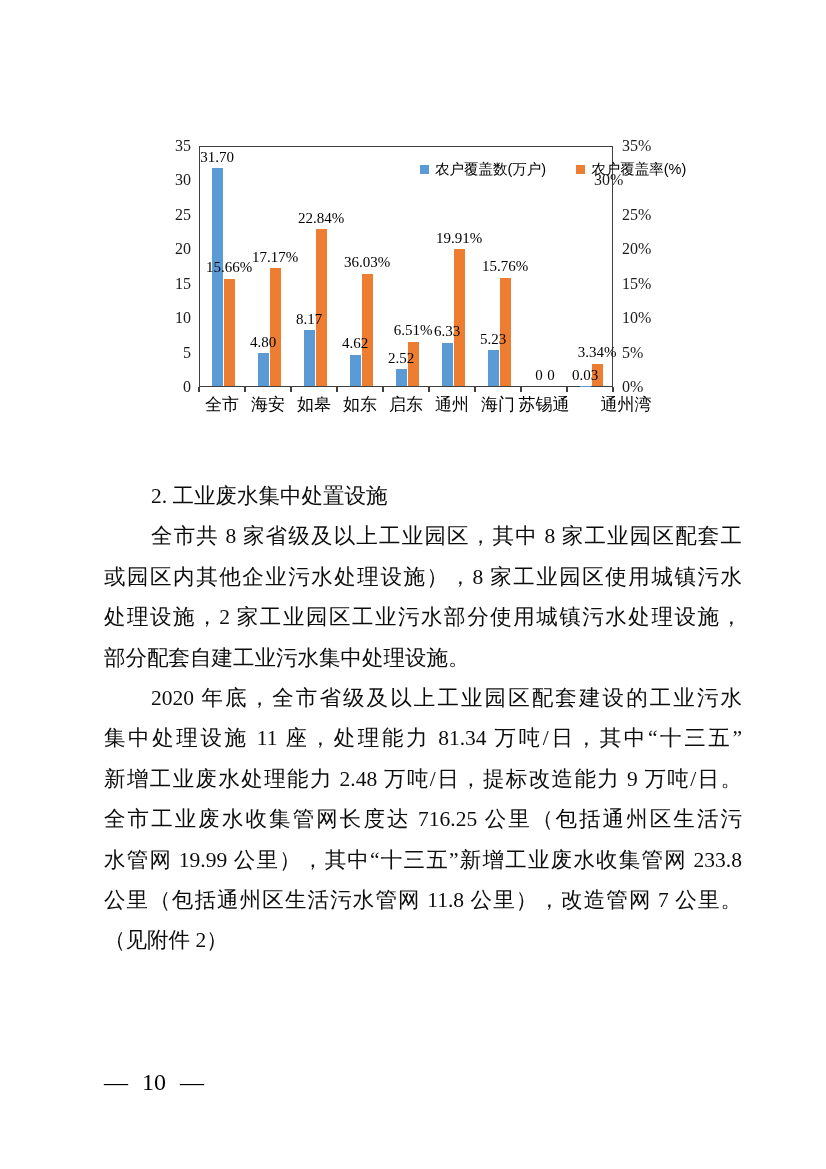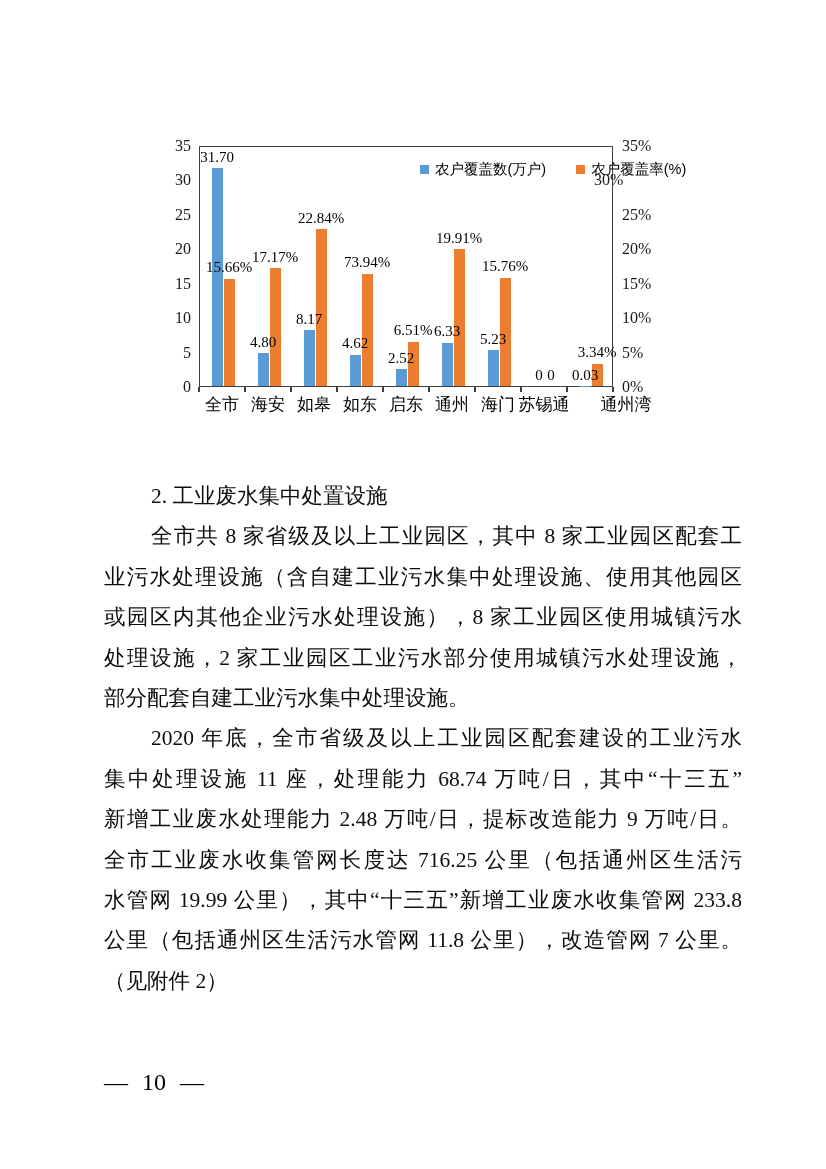--- a/index.html
+++ b/index.html
@@ -101,21 +101,21 @@
           <div class="bar" style="left: 391.5px; top: 216.502px; height: 22.9983px; background: rgb(237, 125, 49);"></div>
         </div>
       <div id="labels-layer">
           <div class="dlabel" style="left: 17px; top: 1.72286px;">31.70</div>
           <div class="dlabel" style="left: 29px; top: 112.17px;">15.66%</div>
           <div class="dlabel" style="left: 63px; top: 186.949px;">4.80</div>
           <div class="dlabel" style="left: 75px; top: 101.772px;">17.17%</div>
           <div class="dlabel" style="left: 109px; top: 163.744px;">8.17</div>
           <div class="dlabel" style="left: 121px; top: 62.7303px;">22.84%</div>
           <div class="dlabel" style="left: 155px; top: 188.188px;">4.62</div>
-          <div class="dlabel" style="left: 167px; top: 107.419px;">73.94%</div>
+          <div class="dlabel" style="left: 167px; top: 107.419px;">36.03%</div>
           <div class="dlabel" style="left: 201px; top: 202.648px;">2.52</div>
           <div class="dlabel" style="left: 213px; top: 175.174px;">6.51%</div>
           <div class="dlabel" style="left: 247px; top: 176.413px;">6.33</div>
           <div class="dlabel" style="left: 259px; top: 82.9054px;">19.91%</div>
           <div class="dlabel" style="left: 293px; top: 183.988px;">5.23</div>
           <div class="dlabel" style="left: 305px; top: 111.481px;">15.76%</div>
           <div class="dlabel" style="left: 339px; top: 220px;">0</div>
           <div class="dlabel" style="left: 351px; top: 220px;">0</div>
           <div class="dlabel" style="left: 385px; top: 219.793px;">0.03</div>
           <div class="dlabel" style="left: 397px; top: 197.002px;">3.34%</div>
@@ -164,28 +164,27 @@
         <div class="xtickmark" style="left: 417.25px; top: 248px;"></div>
         <div class="xtickmark" style="left: 463.25px; top: 248px;"></div>
       </div>
   </div>
 
 
   <div class="content">
     <div class="heading">2. 工业废水集中处置设施</div>
     <div>
         <div class="line first">全市共 8 家省级及以上工业园区，其中 8 家工业园区配套工</div>
-        <div class="line">业污水处理设施（含自建工业污水集中处理设施、使用其他园区</div>
         <div class="line">或园区内其他企业污水处理设施），8 家工业园区使用城镇污水</div>
         <div class="line">处理设施，2 家工业园区工业污水部分使用城镇污水处理设施，</div>
         <div class="line last">部分配套自建工业污水集中处理设施。</div>
       </div>
     <div>
         <div class="line first">2020 年底，全市省级及以上工业园区配套建设的工业污水</div>
-        <div class="line">集中处理设施 11 座，处理能力 68.74 万吨/日，其中“十三五”</div>
+        <div class="line">集中处理设施 11 座，处理能力 81.34 万吨/日，其中“十三五”</div>
         <div class="line">新增工业废水处理能力 2.48 万吨/日，提标改造能力 9 万吨/日。</div>
         <div class="line">全市工业废水收集管网长度达 716.25 公里（包括通州区生活污</div>
         <div class="line">水管网 19.99 公里），其中“十三五”新增工业废水收集管网 233.8</div>
         <div class="line">公里（包括通州区生活污水管网 11.8 公里），改造管网 7 公里。</div>
         <div class="line last">（见附件 2）</div>
       </div>
   </div>
 
   <div class="pagenum">— 10 —</div>
 

